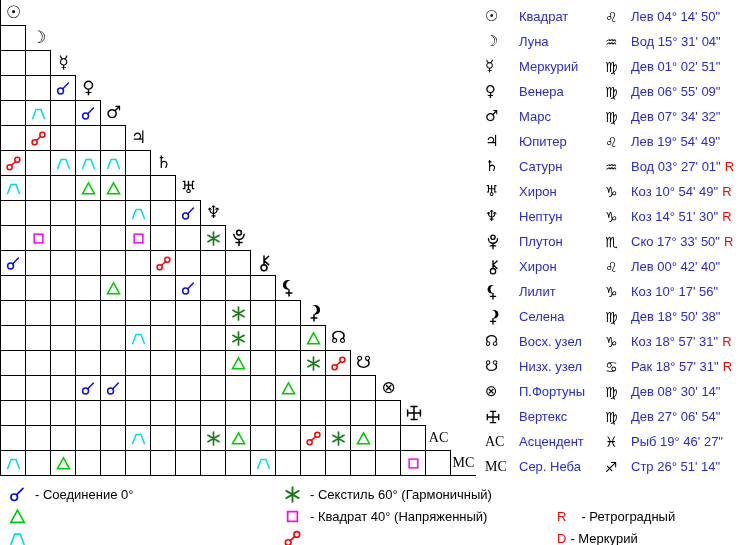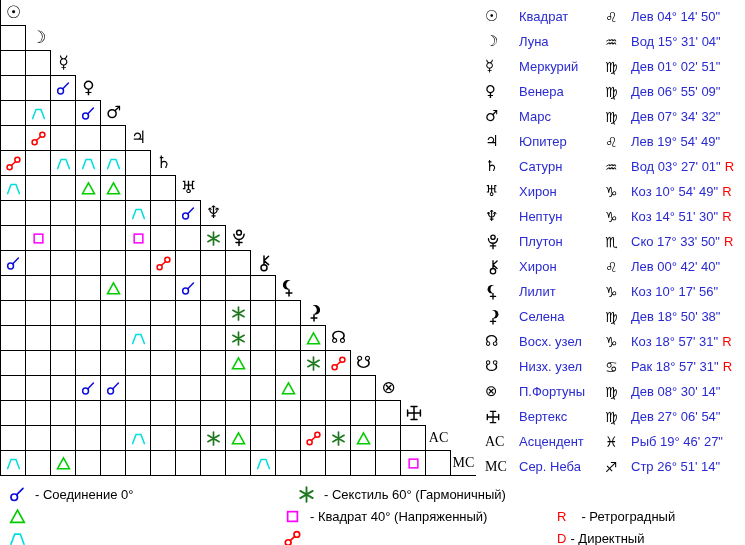--- a/index.html
+++ b/index.html
@@ -772,21 +772,21 @@
       </div>
       <div class="litem" style="left: 8px; top: 44px;">
         <span class="lsym">
           <svg viewBox="0 0 18 18" width="19" height="19" class="sym" style="color: rgb(0, 222, 222);">
             <g fill="none" stroke="currentColor" stroke-width="1.6" stroke-linecap="round">
               <path d="M2.8 14.4 L6.4 4.8 L11.6 4.8 L15.2 14.4"></path>
             </g>
           </svg>
         </span>
       </div>
-      <div class="litem" style="left: 297px; top: 0px;">
+      <div class="litem" style="left: 283px; top: 0px;">
         <span class="lsym">
           <svg viewBox="0 0 18 18" width="19" height="19" class="sym" style="color: rgb(30, 120, 30);">
             <g fill="none" stroke="currentColor" stroke-width="1.8" stroke-linecap="round">
               <path d="M9 2.2 V15.8 M3.1 5.6 L14.9 12.4 M14.9 5.6 L3.1 12.4"></path>
             </g>
           </svg>
         </span>
         <span class="ltext">- Секстиль 60° (Гармоничный)</span>
       </div>
       <div class="litem" style="left: 283px; top: 22px;">
@@ -809,16 +809,16 @@
             </g>
           </svg>
         </span>
       </div>
       <div class="litem" style="left: 557px; top: 22px;">
         <span class="rletter">R</span>
         <span class="ltext" style="margin-left: 11px;">- Ретроградный</span>
       </div>
       <div class="litem" style="left: 557px; top: 44px;">
         <span class="rletter">D</span>
-        <span class="ltext" style="margin-left: 0px;">- Директный</span>
+        <span class="ltext" style="margin-left: 0px;">- Меркурий</span>
       </div>
     </div>
 </div>
 
 </body></html>

